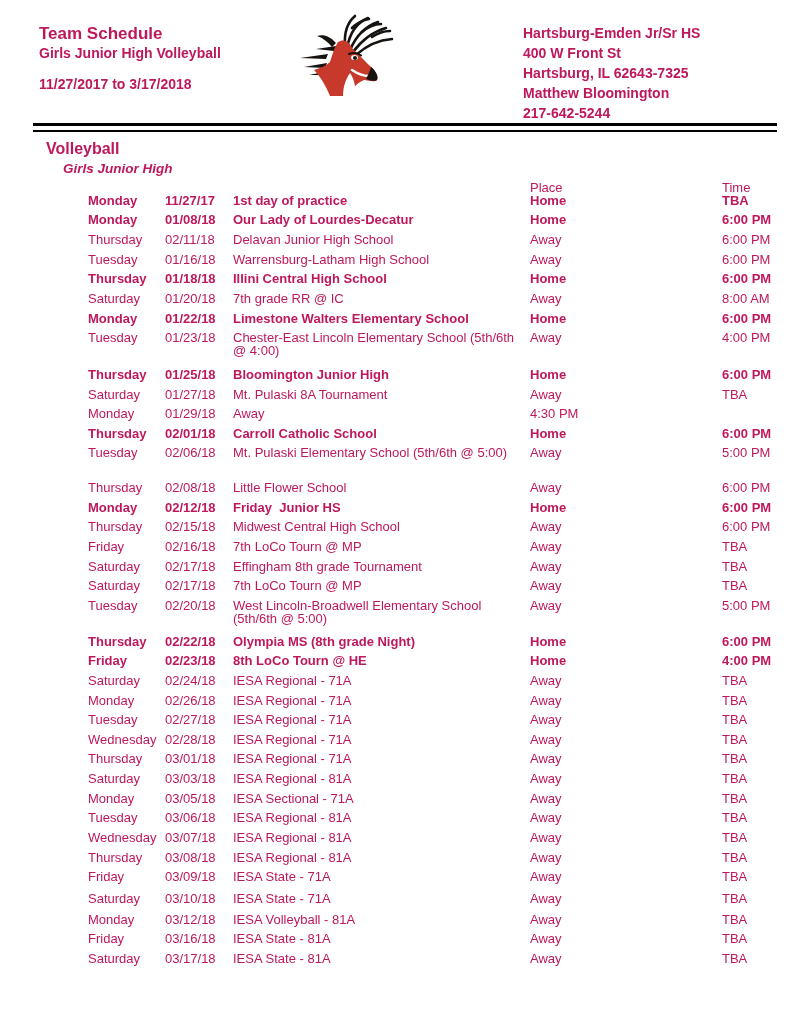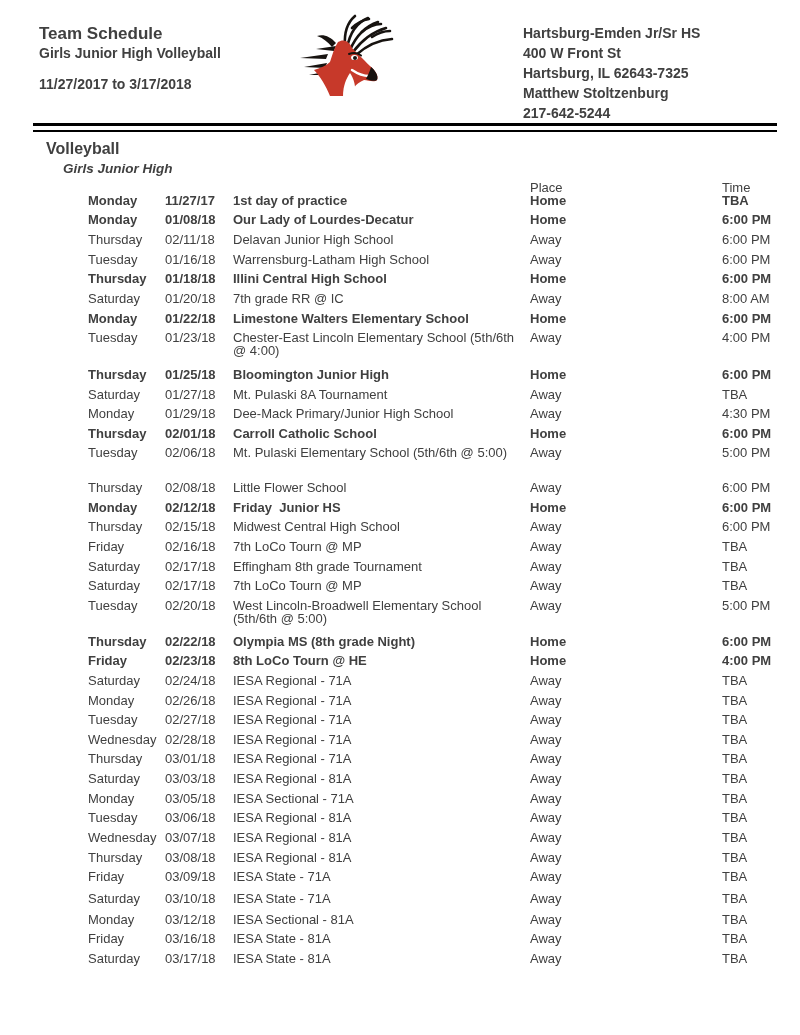--- a/index.html
+++ b/index.html
@@ -1,21 +1,21 @@
 <!DOCTYPE html>
 <html><head>
 <meta charset="utf-8">
 <style>
   html, body { margin: 0; padding: 0; background: #ffffff; }
   .page {
     position: relative;
     width: 800px;
     height: 1035px;
     background: #ffffff;
-    color: #404040;
+    color: #be185d;
     font-family: "Liberation Sans", "DejaVu Sans", sans-serif;
     overflow: hidden;
   }
 
   
   .hdr-left { position: absolute; left: 39px; top: 24px; }
   .doc-title    { font-size: 17px; font-weight: bold; line-height: 20px; }
   .doc-subtitle { font-size: 14px; font-weight: bold; line-height: 18px; }
   .doc-daterange{ font-size: 14px; font-weight: bold; line-height: 18px; margin-top: 13px; }
 
@@ -93,21 +93,21 @@
       <ellipse cx="54.5" cy="45.5" rx="3.4" ry="2.6" fill="#ffffff"></ellipse>
       <circle cx="55" cy="46" r="2" fill="#171310"></circle>
       <path d="M49,42 C53,40.5 58,41 61,43.5" fill="none" stroke="#171310" stroke-width="2" stroke-linecap="round"></path>
     </svg>
   </div>
 
   <div class="hdr-right">
     <div>Hartsburg-Emden Jr/Sr HS</div>
     <div>400 W Front St</div>
     <div>Hartsburg, IL 62643-7325</div>
-    <div>Matthew Stoltzenburg</div>
+    <div>Matthew Bloomington</div>
     <div>217-642-5244</div>
   </div>
 
   <div class="separator"></div>
 
   <div class="sport-title">Volleyball</div>
   <div class="team-subtitle">Girls Junior High</div>
 
   <div class="table">
     <div class="row head-row">
@@ -194,21 +194,20 @@
     <div class="c-day">Saturday</div>
     <div class="c-date">01/27/18</div>
     <div class="c-event">Mt. Pulaski 8A Tournament</div>
     <div class="c-place">Away</div>
     <div class="c-time">TBA</div>
   </div>
 
   <div class="row">
     <div class="c-day">Monday</div>
     <div class="c-date">01/29/18</div>
-    <div class="c-event">Dee-Mack Primary/Junior High School</div>
     <div class="c-place">Away</div>
     <div class="c-time">4:30 PM</div>
   </div>
 
   <div class="row bold">
     <div class="c-day">Thursday</div>
     <div class="c-date">02/01/18</div>
     <div class="c-event">Carroll Catholic School</div>
     <div class="c-place">Home</div>
     <div class="c-time">6:00 PM</div>
@@ -386,21 +385,21 @@
     <div class="c-day">Saturday</div>
     <div class="c-date">03/10/18</div>
     <div class="c-event">IESA State - 71A</div>
     <div class="c-place">Away</div>
     <div class="c-time">TBA</div>
   </div>
 
   <div class="row" style="margin-top: 1px;">
     <div class="c-day">Monday</div>
     <div class="c-date">03/12/18</div>
-    <div class="c-event">IESA Sectional - 81A</div>
+    <div class="c-event">IESA Volleyball - 81A</div>
     <div class="c-place">Away</div>
     <div class="c-time">TBA</div>
   </div>
 
   <div class="row">
     <div class="c-day">Friday</div>
     <div class="c-date">03/16/18</div>
     <div class="c-event">IESA State - 81A</div>
     <div class="c-place">Away</div>
     <div class="c-time">TBA</div>

